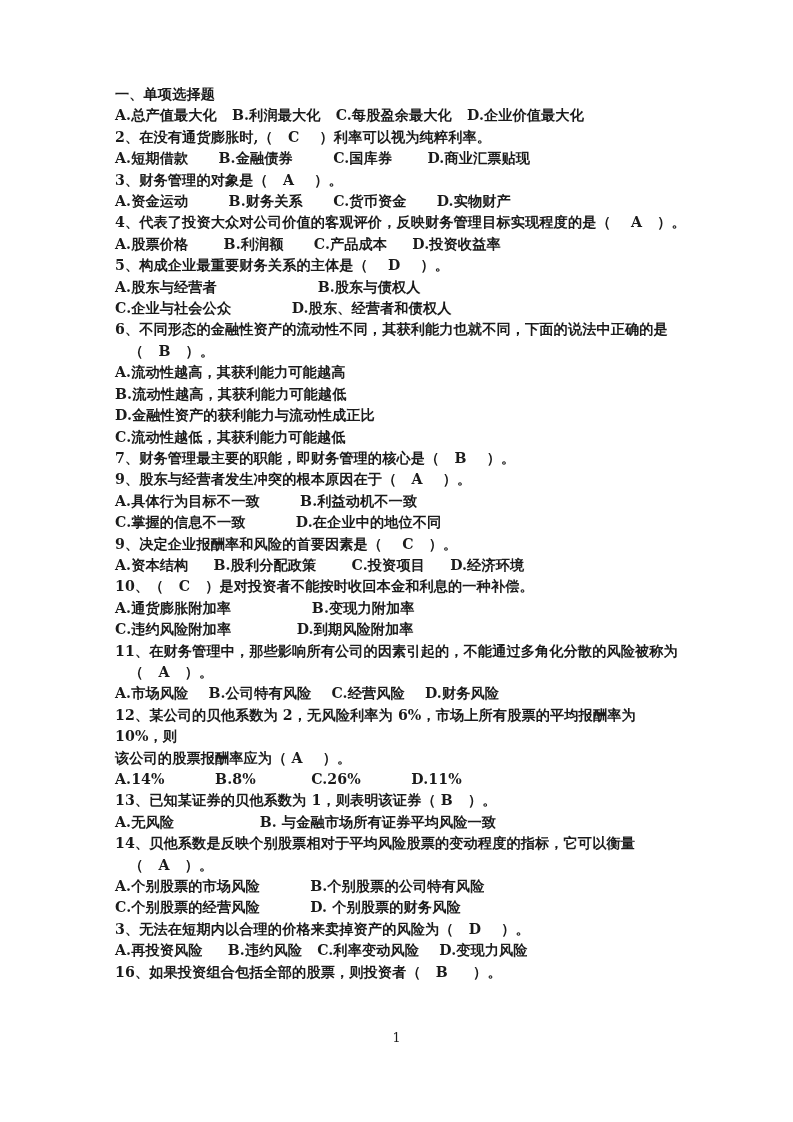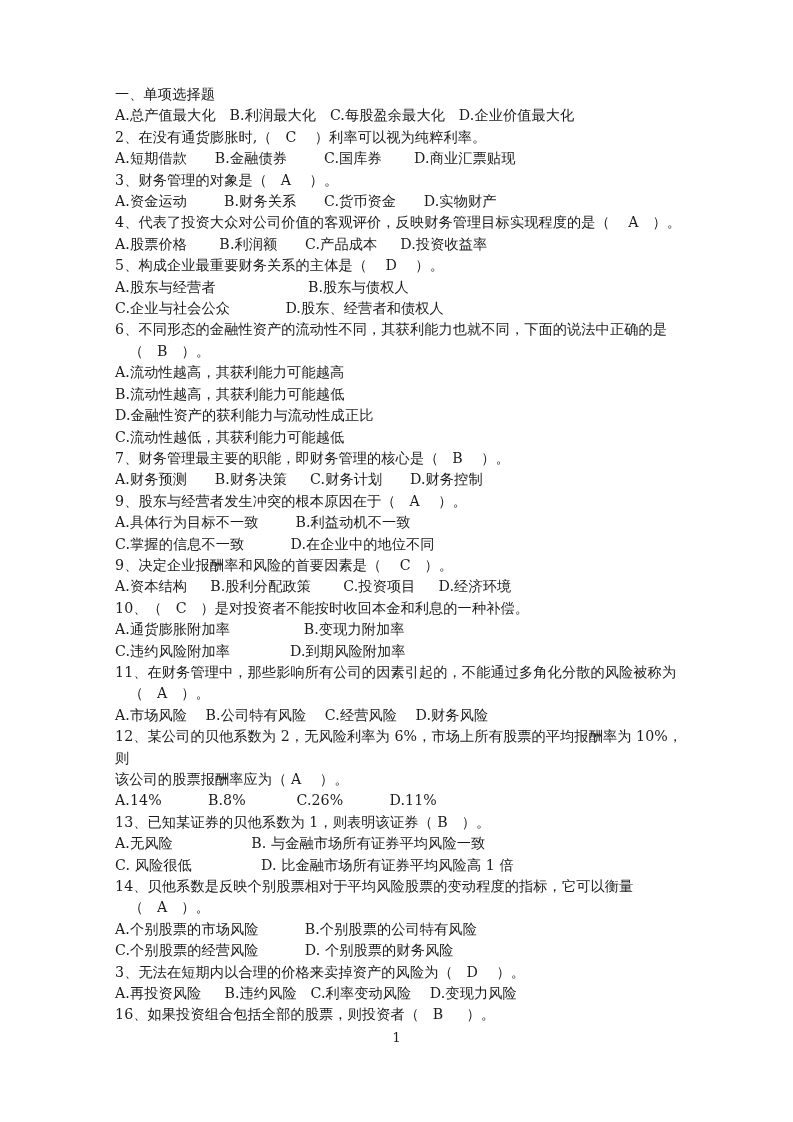--- a/index.html
+++ b/index.html
@@ -26,20 +26,21 @@
     left: 115px;
     top: 84px;
     width: 572px;
   }
   .line {
     font-size: 14.2px;
     line-height: 21.4px;
     white-space: pre-wrap;
     letter-spacing: 0.1px;
     font-family: "DejaVu Serif", "Liberation Serif", serif;
+    font-weight: bold;
   }
   .line.heading {
     font-size: 14.2px;
   }
   
   .line.indent {
     padding-left: 14px;
   }
   .page-number {
     position: absolute;
@@ -70,38 +71,36 @@
       <div class="line">5、构成企业最重要财务关系的主体是（    D    ）。</div>
       <div class="line">A.股东与经营者                    B.股东与债权人</div>
       <div class="line">C.企业与社会公众            D.股东、经营者和债权人</div>
       <div class="line">6、不同形态的金融性资产的流动性不同，其获利能力也就不同，下面的说法中正确的是</div>
       <div class="line indent">（   B   ）。</div>
       <div class="line">A.流动性越高，其获利能力可能越高</div>
       <div class="line">B.流动性越高，其获利能力可能越低</div>
       <div class="line">D.金融性资产的获利能力与流动性成正比</div>
       <div class="line">C.流动性越低，其获利能力可能越低</div>
       <div class="line">7、财务管理最主要的职能，即财务管理的核心是（   B    ）。</div>
-      <div class="line">A.财务预测      B.财务决策     C.财务计划      D.财务控制</div>
       <div class="line">9、股东与经营者发生冲突的根本原因在于（   A    ）。</div>
       <div class="line">A.具体行为目标不一致        B.利益动机不一致</div>
       <div class="line">C.掌握的信息不一致          D.在企业中的地位不同</div>
       <div class="line">9、决定企业报酬率和风险的首要因素是（    C   ）。</div>
       <div class="line">A.资本结构     B.股利分配政策       C.投资项目     D.经济环境</div>
       <div class="line">10、（   C   ）是对投资者不能按时收回本金和利息的一种补偿。</div>
       <div class="line">A.通货膨胀附加率                B.变现力附加率</div>
       <div class="line">C.违约风险附加率             D.到期风险附加率</div>
       <div class="line">11、在财务管理中，那些影响所有公司的因素引起的，不能通过多角化分散的风险被称为</div>
       <div class="line indent">（   A   ）。</div>
       <div class="line">A.市场风险    B.公司特有风险    C.经营风险    D.财务风险</div>
       <div class="line">12、某公司的贝他系数为 2，无风险利率为 6%，市场上所有股票的平均报酬率为 10%，则</div>
       <div class="line">该公司的股票报酬率应为（ A    ）。</div>
       <div class="line">A.14%          B.8%           C.26%          D.11%</div>
       <div class="line">13、已知某证券的贝他系数为 1，则表明该证券（ B   ）。</div>
       <div class="line">A.无风险                 B. 与金融市场所有证券平均风险一致</div>
-      <div class="line">C. 风险很低               D. 比金融市场所有证券平均风险高 1 倍</div>
       <div class="line">14、贝他系数是反映个别股票相对于平均风险股票的变动程度的指标，它可以衡量</div>
       <div class="line indent">（   A   ）。</div>
       <div class="line">A.个别股票的市场风险          B.个别股票的公司特有风险</div>
       <div class="line">C.个别股票的经营风险          D. 个别股票的财务风险</div>
       <div class="line">3、无法在短期内以合理的价格来卖掉资产的风险为（   D    ）。</div>
       <div class="line">A.再投资风险     B.违约风险   C.利率变动风险    D.变现力风险</div>
       <div class="line">16、如果投资组合包括全部的股票，则投资者（   B     ）。</div>
     </div>
 
   <div class="page-number">1</div>

